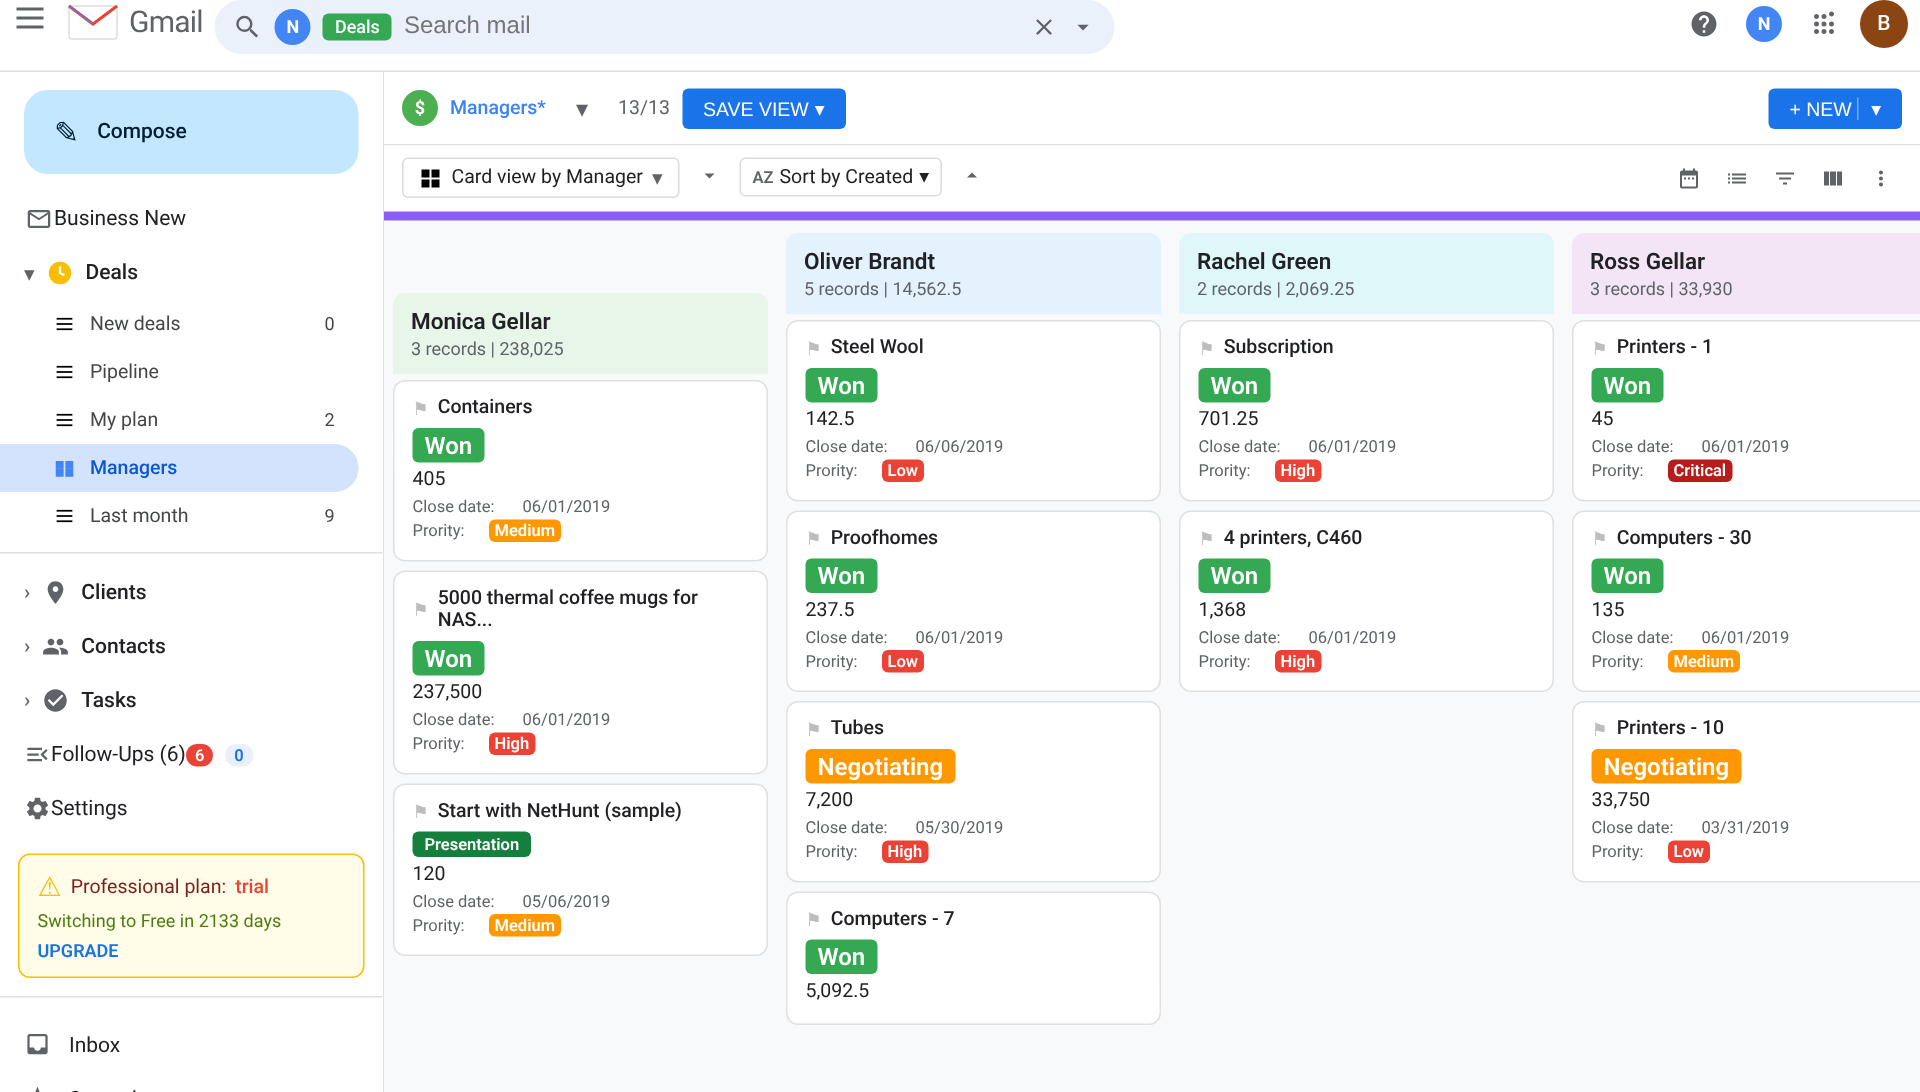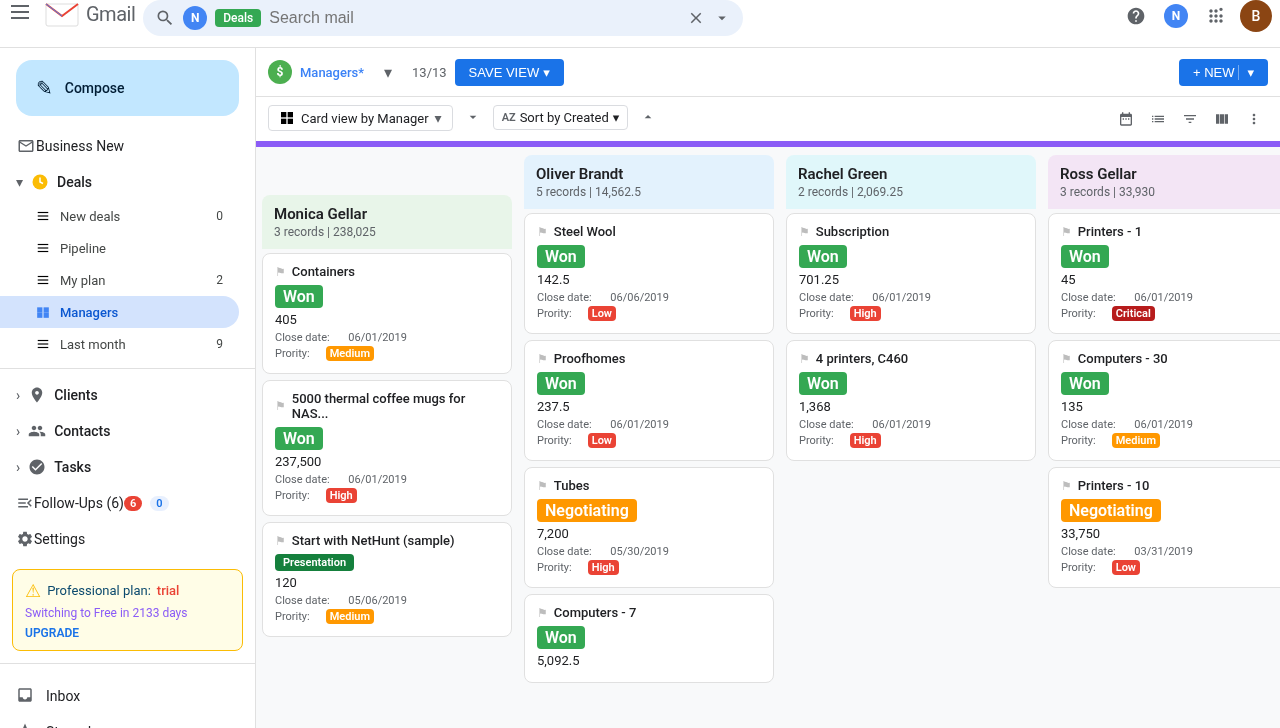--- a/index.html
+++ b/index.html
@@ -28,24 +28,24 @@
     .compose-plus { font-size: 20px; color: #001d35; }
     .sidebar-item { display: flex; align-items: center; gap: 0; padding: 6px 16px; cursor: pointer; border-radius: 0 20px 20px 0; margin-right: 16px; color: #202124; font-size: 14px; height: 36px; }
     .sidebar-icon { width: 20px; height: 20px; display: flex; align-items: center; justify-content: center; font-size: 16px; flex-shrink: 0; }
     .sidebar-group-header { display: flex; align-items: center; gap: 8px; padding: 4px 8px 4px 16px; cursor: pointer; font-size: 14px; font-weight: 500; color: #202124; height: 36px; }
     .sidebar-sub-item { display: flex; align-items: center; gap: 10px; padding: 4px 16px 4px 36px; cursor: pointer; font-size: 13px; color: #444746; height: 32px; border-radius: 0 20px 20px 0; margin-right: 16px; }
     .sidebar-sub-item.active { background: #d3e3fd; color: #0b57d0; font-weight: 500; }
     .badge-num { background: transparent; color: #444746; font-size: 12px; margin-left: auto; }
     .divider { height: 1px; background: #e0e0e0; margin: 8px 0; }
     .trial-box { margin: 12px 12px; border: 1px solid #fbbc05; border-radius: 8px; padding: 10px 12px; background: #fffde7; }
     .trial-icon { color: #fbbc05; font-size: 18px; }
-    .trial-text { font-size: 12px; color: #8b5cf6; line-height: 1.4; margin-top: 4px; }
+    .trial-text { font-size: 12px; color: #4d7c0f; line-height: 1.4; margin-top: 4px; }
     .trial-upgrade { color: #1a73e8; font-size: 12px; font-weight: 600; cursor: pointer; margin-top: 4px; display: block; }
     .trial-header { display: flex; align-items: center; gap: 6px; }
-    .trial-title { font-size: 13px; color: #0c4a6e; }
+    .trial-title { font-size: 13px; color: #7f1d1d; }
     .trial-badge { color: #ea4335; font-weight: 500; }
 
     
     .content { flex: 1; display: flex; flex-direction: column; overflow: hidden; background: #f8f9fa; }
 
     
     .toolbar { display: flex; align-items: flex-start; background: white; padding: 8px 12px; border-bottom: 6px solid #8b5cf6; gap: 8px; flex-shrink: 0; }
     .view-selector { display: flex; align-items: center; gap: 6px; border: 1px solid #dadce0; border-radius: 4px; padding: 4px 10px; cursor: pointer; font-size: 13px; color: #202124; }
     .view-down-icon { color: #5f6368; font-size: 14px; }
     .sort-btn { display: flex; align-items: center; gap: 4px; border: 1px solid #dadce0; border-radius: 4px; padding: 4px 8px; cursor: pointer; font-size: 13px; color: #202124; }

